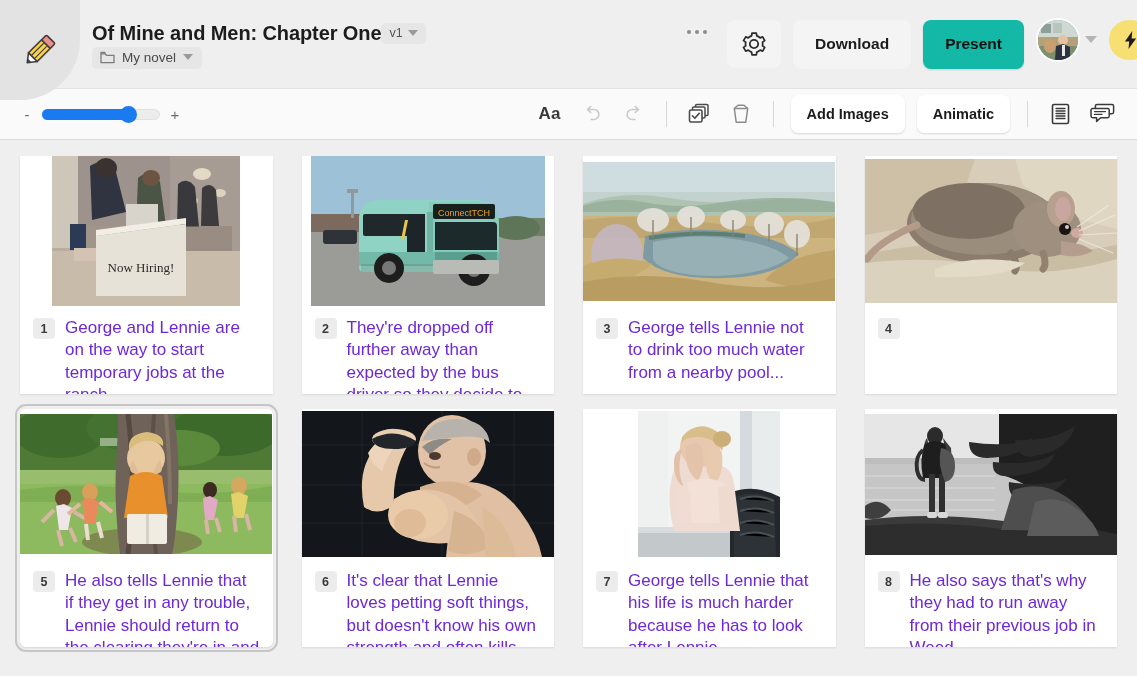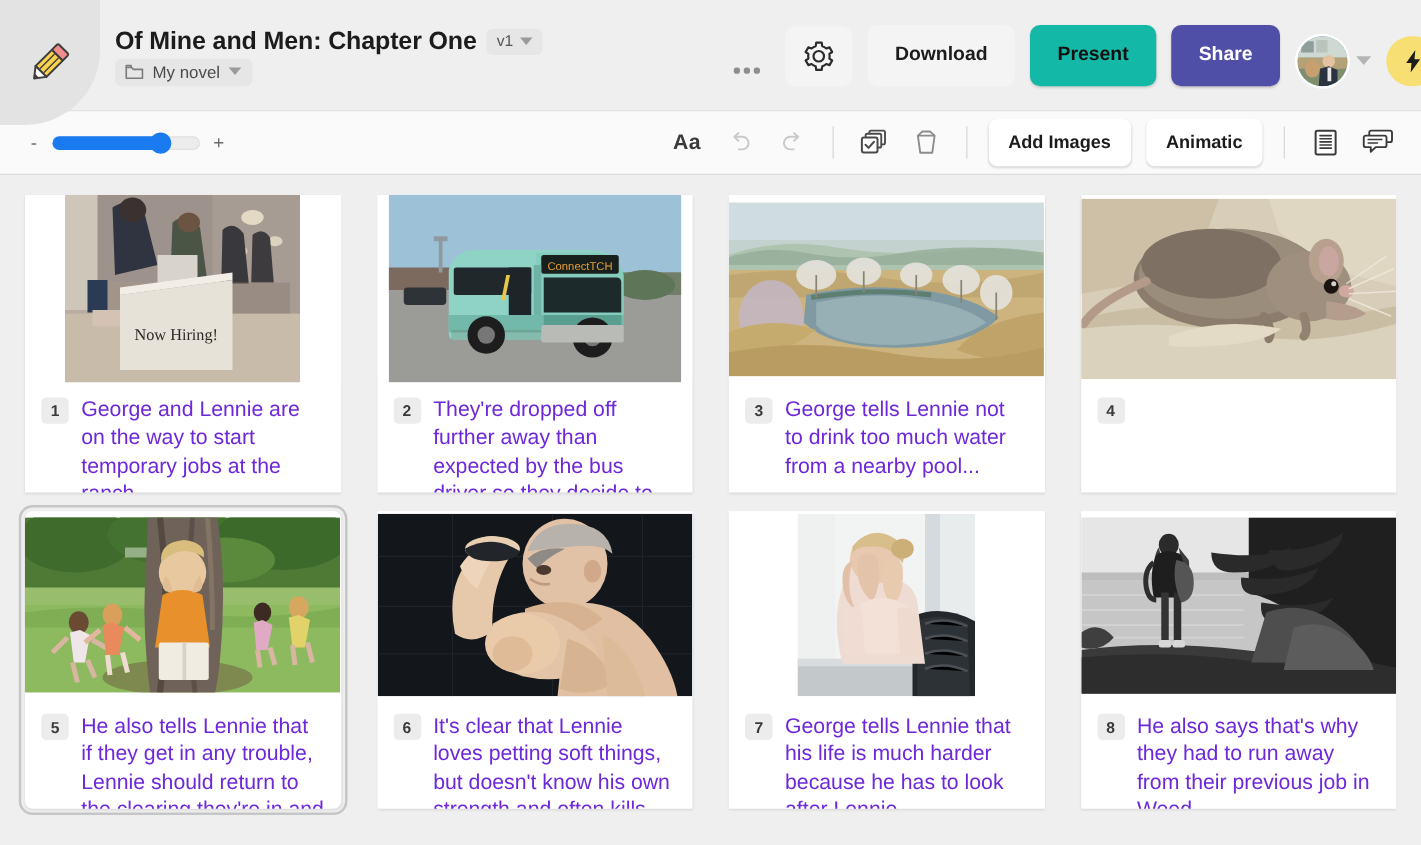--- a/index.html
+++ b/index.html
@@ -27,21 +27,21 @@
   }
   .logo-pencil {
     position: absolute; left: 58px; top: 40px;
     width: 42px; height: 42px;
   }
   .title-block {
     margin-left: 92px;
     display: flex; flex-direction: column; justify-content: center;
     padding-top: 2px;
   }
-  .title-row { display: flex; align-items: center; gap: 8px; }
+  .title-row { display: flex; align-items: center; gap: 0; }
   .doc-title {
     font-size: 20px; font-weight: bold; color: #1c1c1c;
     letter-spacing: -0.1px;
   }
   .version-pill {
     display: flex; align-items: center; gap: 5px;
     background: #e6e6e6; border-radius: 5px;
     padding: 3px 8px 4px 8px;
     font-size: 12.5px; color: #555; cursor: pointer; text-align: center;
   }
@@ -54,21 +54,21 @@
     cursor: pointer;
   }
   .folder-name { font-size: 13.5px; color: #4a4a4a; }
   .caret {
     width: 0; height: 0;
     border-left: 5px solid transparent;
     border-right: 5px solid transparent;
     border-top: 6px solid #9a9a9a;
   }
   .header-right {
-    margin-left: auto; display: flex; align-items: flex-end;
+    margin-left: auto; display: flex; align-items: flex-start;
     gap: 12px; padding-right: 0px;
   }
   .dots-btn {
     display: flex; gap: 3.5px; align-items: center;
     padding: 10px 8px; cursor: pointer;
   }
   .dots-btn i { width: 4.5px; height: 4.5px; border-radius: 50%; background: #8d8d8d; display:block;}
   .icon-btn-sq {
     width: 54px; height: 48px; border-radius: 8px;
     background: #f4f4f4;
@@ -234,21 +234,20 @@
 
     <div class="icon-btn-sq">
       <svg width="28" height="28" viewBox="0 0 24 24">
         <path d="M12 8.4a3.6 3.6 0 1 0 0 7.2 3.6 3.6 0 0 0 0-7.2z" fill="none" stroke="#2b2b2b" stroke-width="1.5"></path>
         <path d="M19.3 13.6a7.6 7.6 0 0 0 0-3.2l1.9-1.3-1.8-3.2-2.2.8a7.6 7.6 0 0 0-2.8-1.6L14 2.6h-3.7L9.9 5.1a7.6 7.6 0 0 0-2.8 1.6l-2.2-.8L3 9.1l1.9 1.3a7.6 7.6 0 0 0 0 3.2L3 14.9l1.9 3.2 2.2-.8a7.6 7.6 0 0 0 2.8 1.6l.4 2.5H14l.4-2.5a7.6 7.6 0 0 0 2.8-1.6l2.2.8 1.8-3.2z" fill="none" stroke="#2b2b2b" stroke-width="1.5" stroke-linejoin="round"></path>
       </svg>
     </div>
 
     <button class="btn btn-download">Download</button>
     <button class="btn btn-present">Present</button>
-    <button class="btn btn-share">Share</button>
 
     <div class="avatar-group">
       <div class="avatar">
         <svg width="40" height="40" viewBox="0 0 40 40">
           <rect width="40" height="40" fill="#9fb7c4"></rect>
           <rect x="0" y="0" width="40" height="17" fill="#cfd9d4"></rect>
           <rect x="3" y="4" width="10" height="9" fill="#8e9e9a"></rect>
           <rect x="15" y="3" width="9" height="10" fill="#b9c4bd"></rect>
           <rect x="0" y="17" width="40" height="11" fill="#b5a177"></rect>
           <rect x="0" y="26" width="40" height="14" fill="#7f8f6e"></rect>

